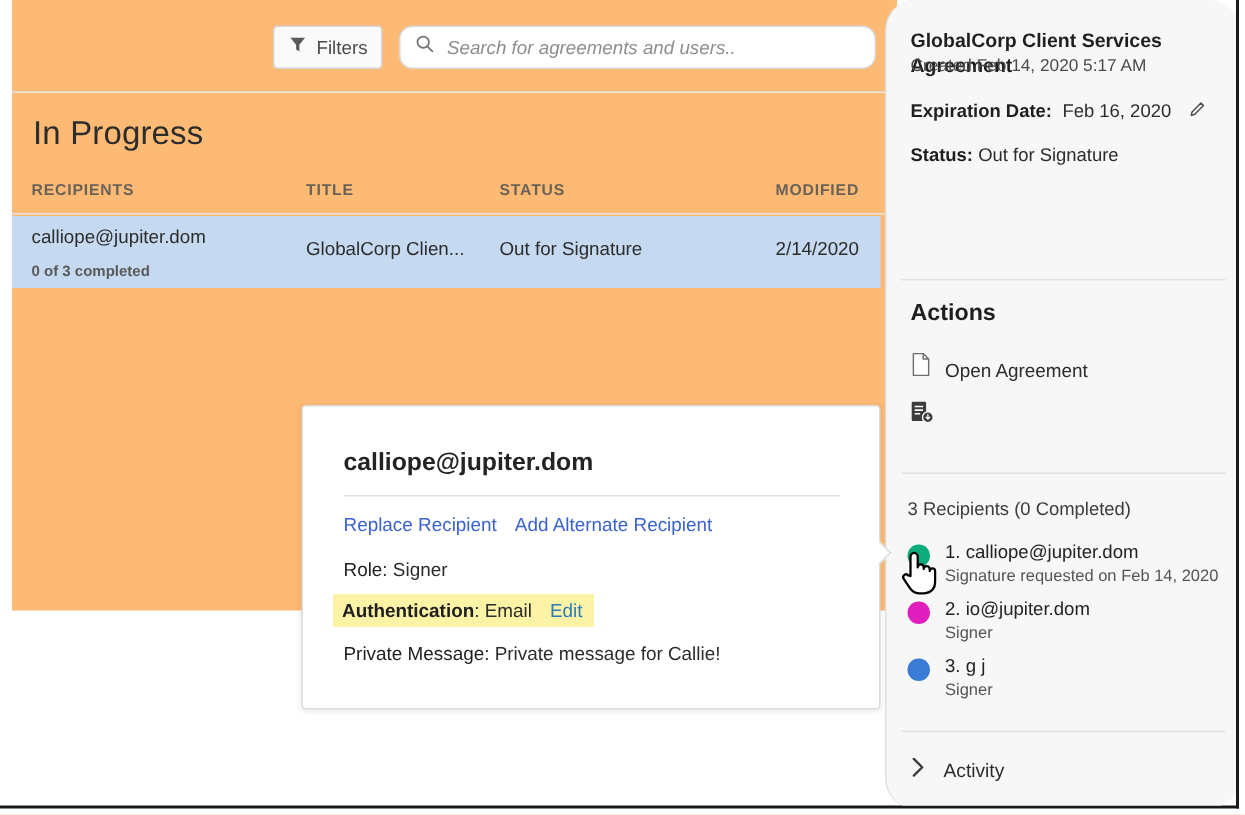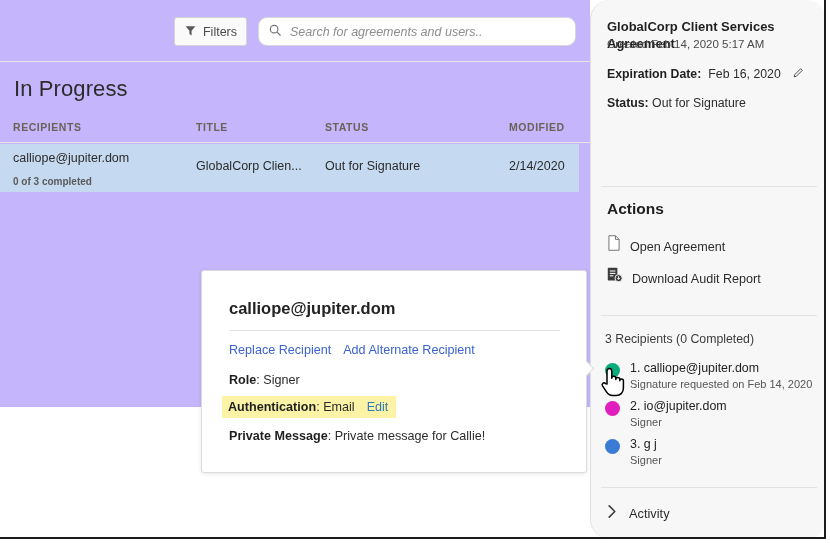--- a/index.html
+++ b/index.html
@@ -18,23 +18,23 @@
     left: 0; top: 0;
     width: 826px; height: 539px;
     background: #ffffff;
     border-right: 2px solid #1a1a1a;
     border-bottom: 2px solid #1a1a1a;
     overflow: hidden;
   }
   
   .main-pane {
     position: absolute;
-    left: 0; top: 0;
+    left: 8px; top: 0;
     width: 590px; height: 407px;
-    background: #c4b5fd;
+    background: #fdba74;
   }
   .toolbar {
     position: relative;
     height: 62px;
     border-bottom: 1px solid #e6e6e6;
   }
   .filters-btn {
     position: absolute;
     left: 174px; top: 17px;
     width: 73px; height: 29px;
@@ -157,21 +157,21 @@
     text-decoration: none;
     cursor: pointer;
   }
   .popup-links a + a { margin-left: 12px; }
   .popup-field {
     position: absolute;
     left: 27px;
     font-size: 12.6px;
     color: #2c2c2c;
   }
-  .popup-field .k { font-weight: bold; color: #1f1f1f; }
+  .popup-field .k { font-weight: normal; color: #1f1f1f; }
   .f-role { top: 102px; }
   .f-auth-wrap {
     position: absolute;
     left: 222px; top: 396px;
     background: #fdf3a6;
     padding: 4px 8px 4px 6px;
     font-size: 12.6px;
     color: #2c2c2c;
     z-index: 21;
   }
@@ -415,21 +415,20 @@
       <span>
         <svg width="16" height="16" viewBox="0 0 20 20" aria-hidden="true">
           <rect x="1" y="1" width="12" height="16" rx="1" fill="#3c3c3c"></rect>
           <line x1="3.5" y1="5" x2="10.5" y2="5" stroke="#ffffff" stroke-width="1.3"></line>
           <line x1="3.5" y1="8" x2="10.5" y2="8" stroke="#ffffff" stroke-width="1.3"></line>
           <line x1="3.5" y1="11" x2="8" y2="11" stroke="#ffffff" stroke-width="1.3"></line>
           <circle cx="14.5" cy="14" r="4.5" fill="#3c3c3c" stroke="#f7f7f7" stroke-width="1.2"></circle>
           <path d="M14.5 11.8v3.4M13 13.9l1.5 1.5 1.5-1.5" fill="none" stroke="#ffffff" stroke-width="1.1" stroke-linecap="round"></path>
         </svg>
       </span>
-      <span>Download Audit Report</span>
     </div>
 
     <div class="sb-divider" style="top:315px;"></div>
 
     <div class="recip-h">3 Recipients (0 Completed)</div>
 
     <div class="recip r1">
       <span class="dot" style="background:#0bab7c;"></span>
       <span class="nm">1. calliope@jupiter.dom</span>
       <span class="sub">Signature requested on Feb 14, 2020</span>

